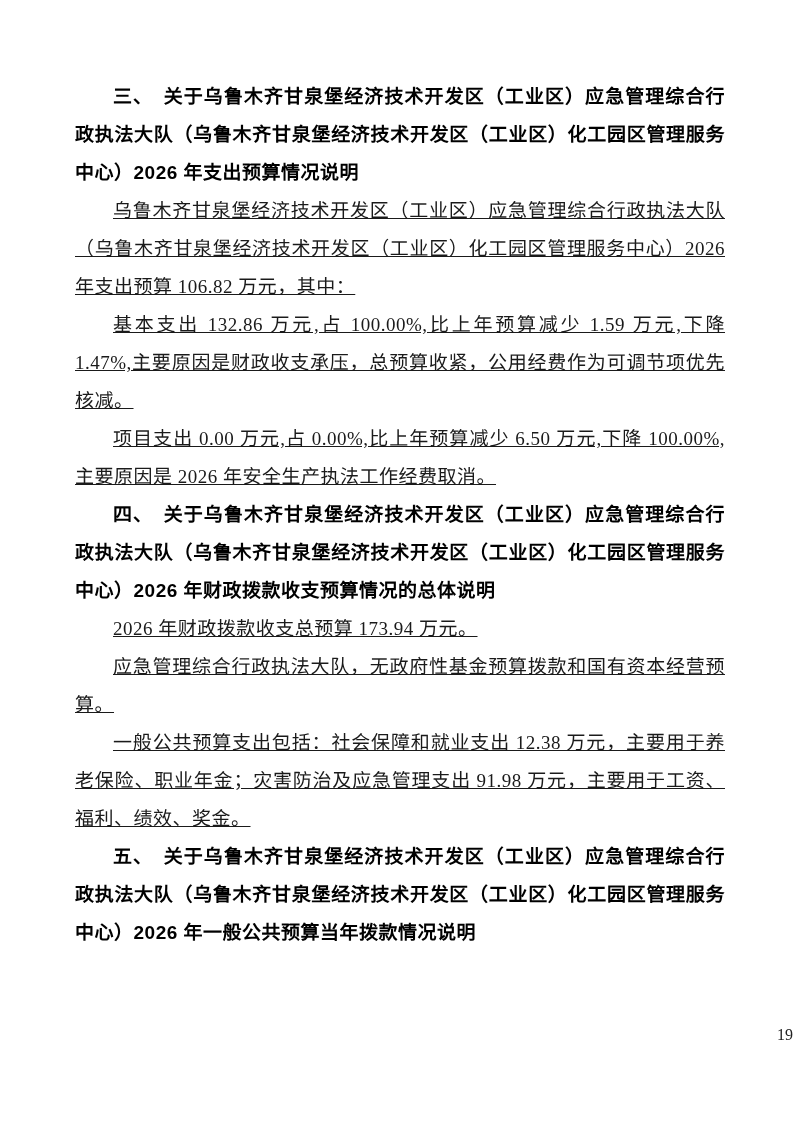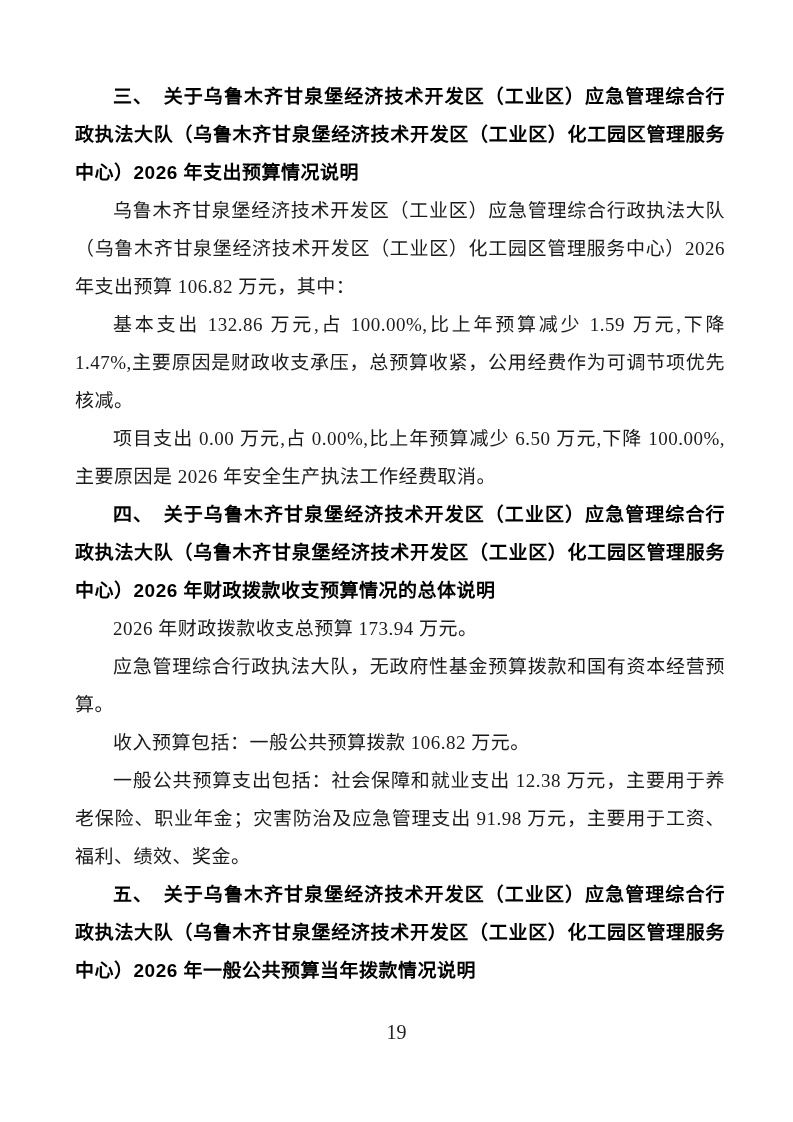--- a/index.html
+++ b/index.html
@@ -31,47 +31,47 @@
     letter-spacing: 0.5px;
     margin: 0;
   }
   .heading {
     font-family: "Liberation Sans", "DejaVu Sans", sans-serif;
     font-weight: bold;
     color: #000000;
   }
   .para {
     font-weight: normal;
+    text-decoration: underline;
   }
   .subheading {
     font-family: "Liberation Sans", "DejaVu Sans", sans-serif;
     font-weight: bold;
     color: #000000;
   }
   .page-number {
     position: absolute;
     bottom: 78px;
     left: 0;
     width: 100%;
-    text-align: center;
-    font-size: 20px;
+    text-align: right;
+    font-size: 16px;
     font-family: "Liberation Serif", "DejaVu Serif", serif;
     color: #222222;
   }
 </style>
 </head>
 <body>
 
 <div class="page">
   <div class="content">
     <p class="block heading">三、　关于乌鲁木齐甘泉堡经济技术开发区（工业区）应急管理综合行政执法大队（乌鲁木齐甘泉堡经济技术开发区（工业区）化工园区管理服务中心）2026 年支出预算情况说明</p>
     <p class="block para">乌鲁木齐甘泉堡经济技术开发区（工业区）应急管理综合行政执法大队（乌鲁木齐甘泉堡经济技术开发区（工业区）化工园区管理服务中心）2026 年支出预算 106.82 万元，其中：</p>
     <p class="block para">基本支出 132.86 万元,占 100.00%,比上年预算减少 1.59 万元,下降 1.47%,主要原因是财政收支承压，总预算收紧，公用经费作为可调节项优先核减。</p>
     <p class="block para">项目支出 0.00 万元,占 0.00%,比上年预算减少 6.50 万元,下降 100.00%,主要原因是 2026 年安全生产执法工作经费取消。</p>
     <p class="block heading">四、　关于乌鲁木齐甘泉堡经济技术开发区（工业区）应急管理综合行政执法大队（乌鲁木齐甘泉堡经济技术开发区（工业区）化工园区管理服务中心）2026 年财政拨款收支预算情况的总体说明</p>
     <p class="block para">2026 年财政拨款收支总预算 173.94 万元。</p>
     <p class="block para">应急管理综合行政执法大队，无政府性基金预算拨款和国有资本经营预算。</p>
-    <p class="block para">收入预算包括：一般公共预算拨款 106.82 万元。</p>
     <p class="block para">一般公共预算支出包括：社会保障和就业支出 12.38 万元，主要用于养老保险、职业年金；灾害防治及应急管理支出 91.98 万元，主要用于工资、福利、绩效、奖金。</p>
     <p class="block heading">五、　关于乌鲁木齐甘泉堡经济技术开发区（工业区）应急管理综合行政执法大队（乌鲁木齐甘泉堡经济技术开发区（工业区）化工园区管理服务中心）2026 年一般公共预算当年拨款情况说明</p>
   </div>
   <div class="page-number">19</div>
 </div>
 
 </body></html>

